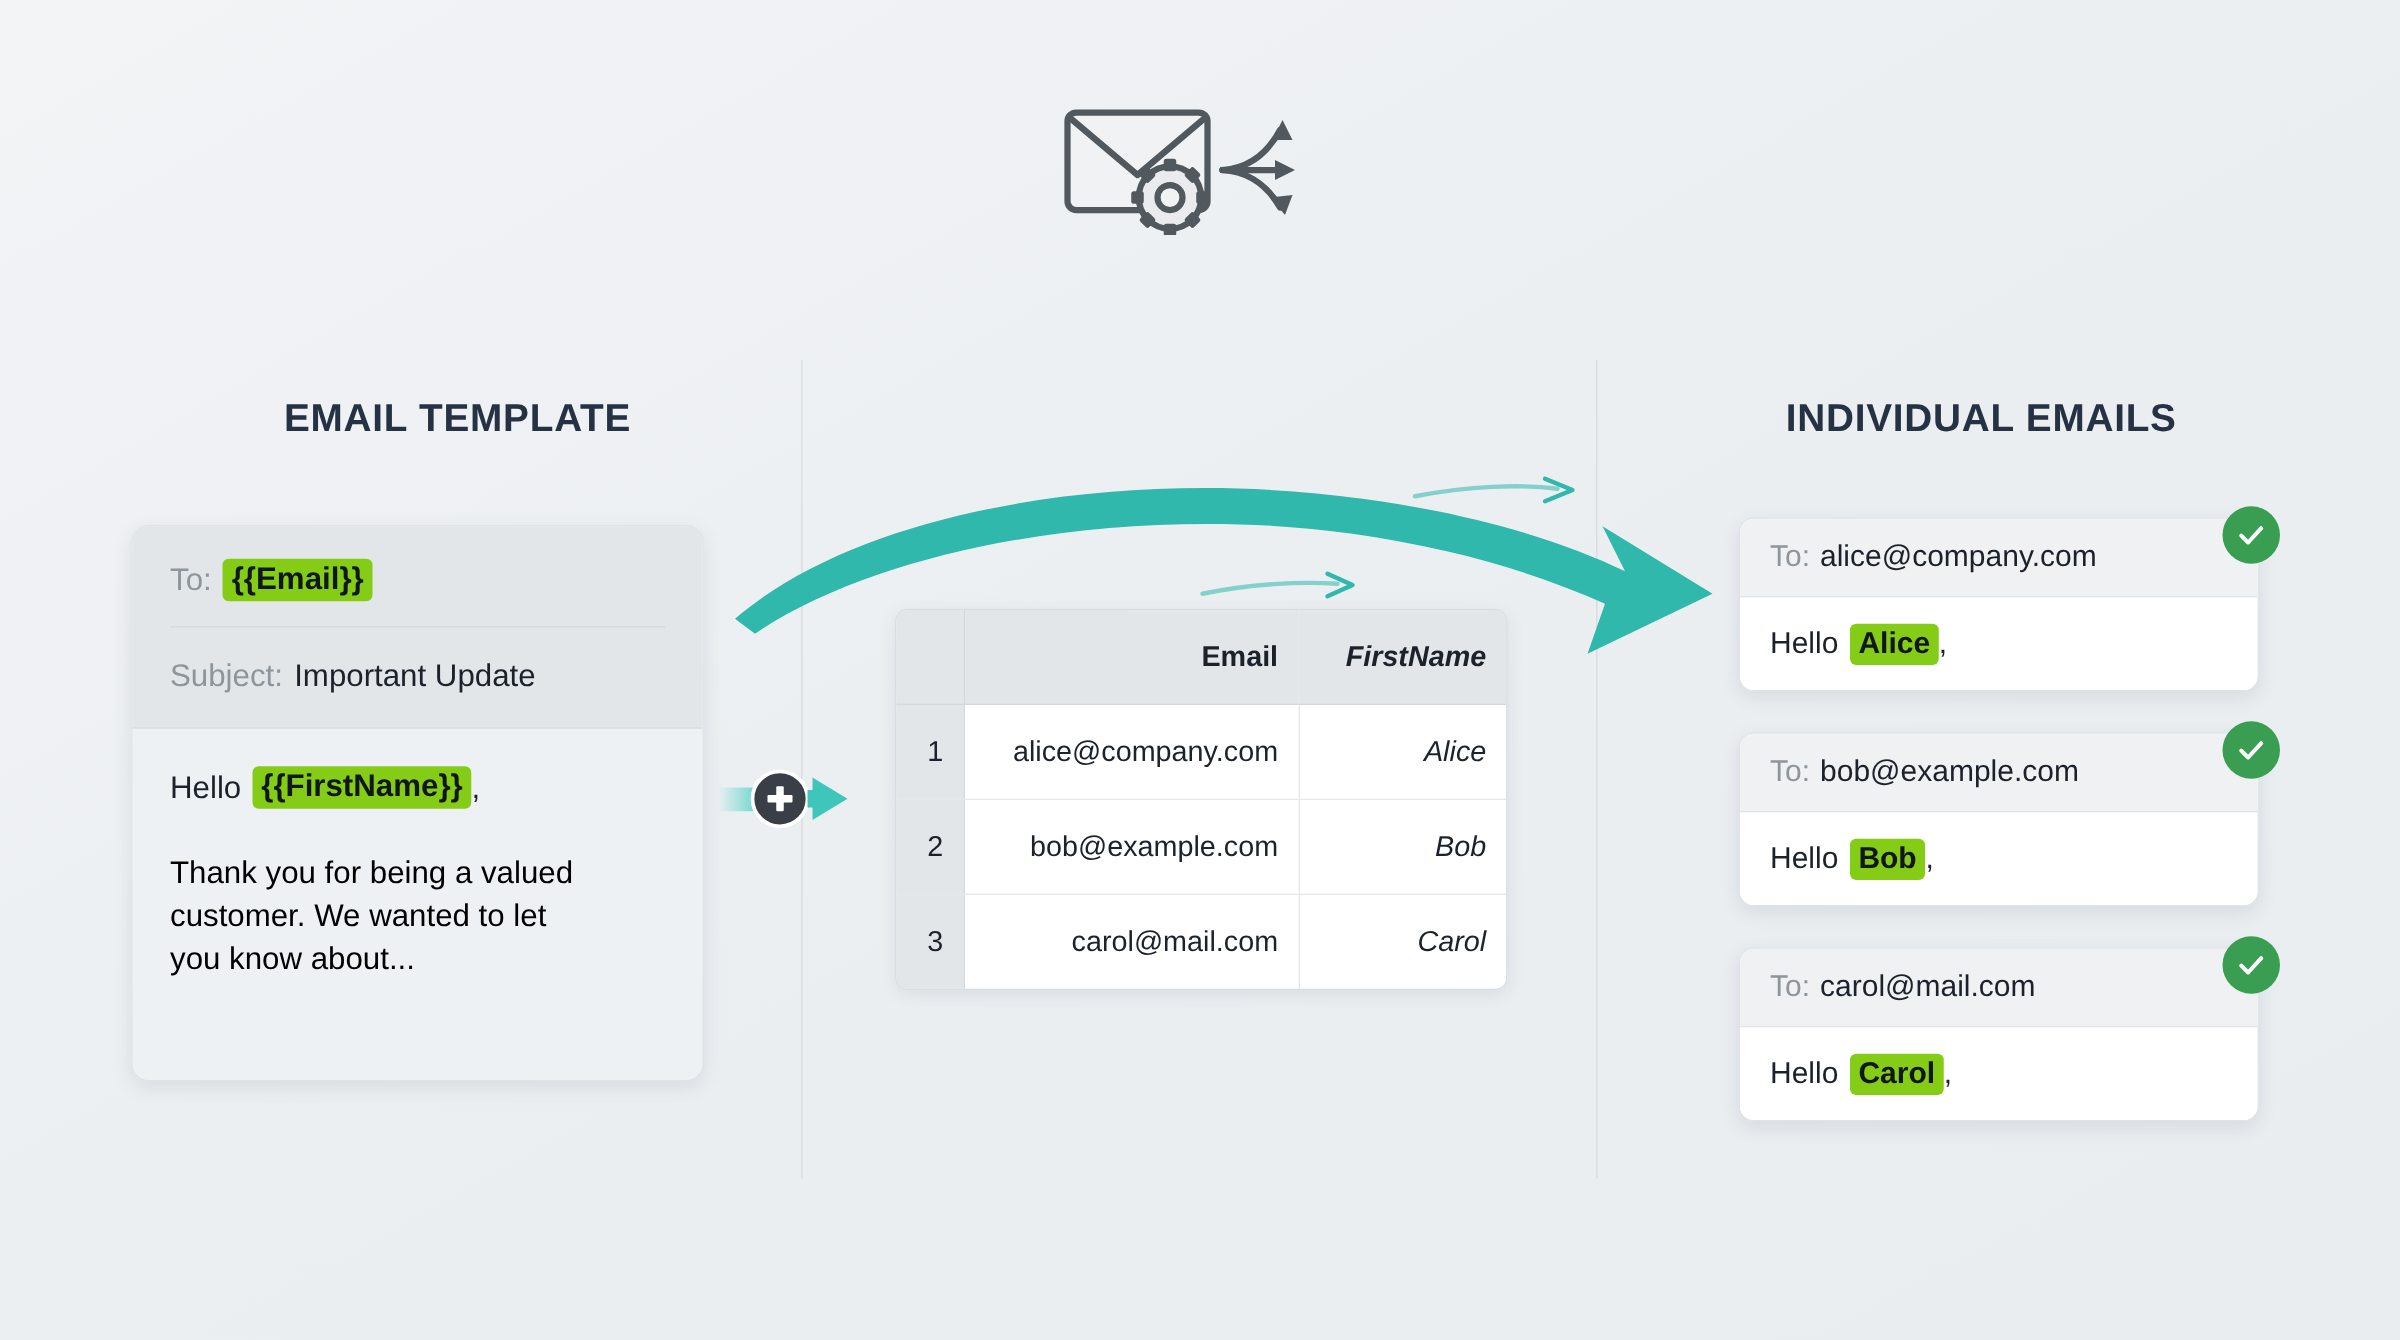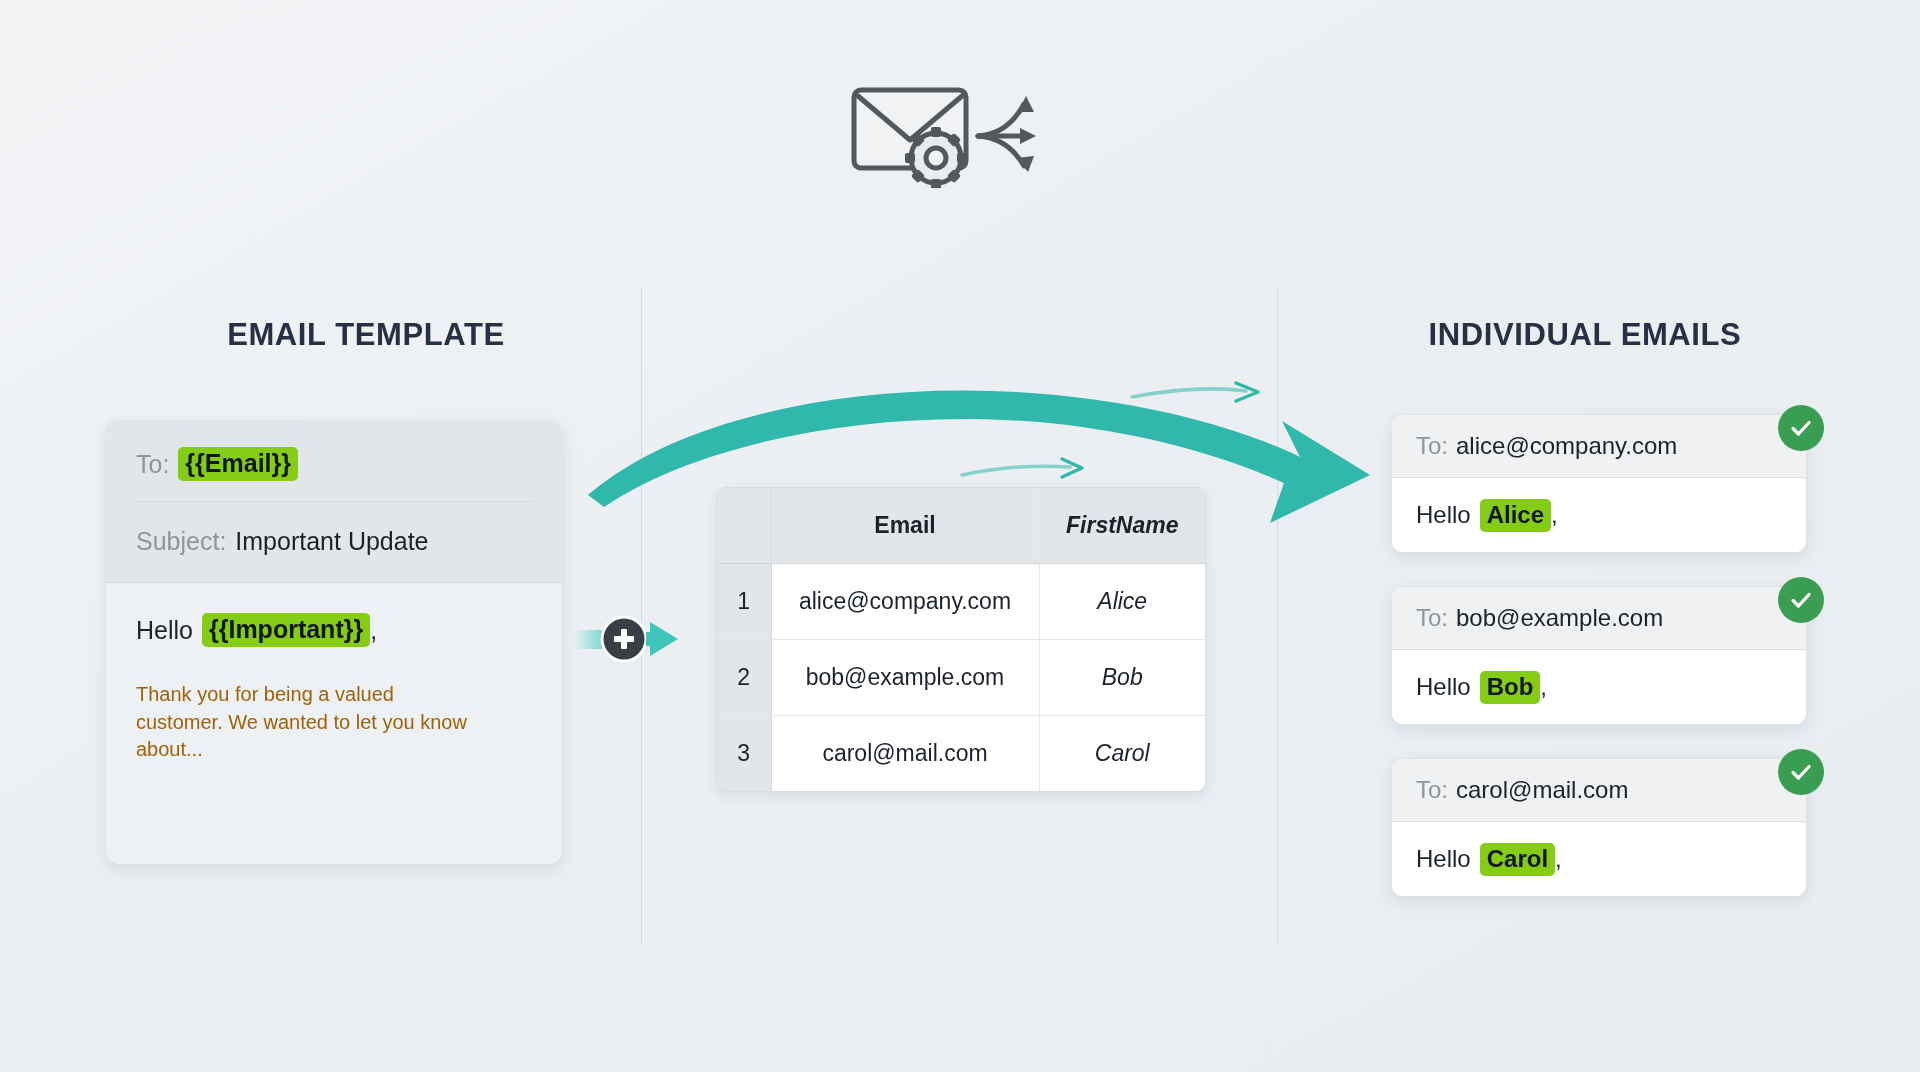--- a/index.html
+++ b/index.html
@@ -87,23 +87,23 @@
     padding: 30px 30px 0 30px;
   }
   #tpl-greeting {
     display: flex;
     align-items: center;
     font-size: 25px;
     color: #1c222b;
     margin-bottom: 34px;
   }
   #tpl-paragraph {
-    font-size: 20px;
+    font-size: 25px;
     line-height: 1.38;
-    color: #a16207;
+    color: #000000;
     width: 345px;
   }
 
   .token {
     background: #84cc16;
     color: #10161c;
     font-weight: bold;
     border-radius: 5px;
     padding: 2px 7px 3px 7px;
     display: inline-block;
@@ -129,21 +129,21 @@
     border: 1px solid #d8dde1;
     box-shadow: 0 4px 14px rgba(40,55,75,0.09);
     font-size: 23px;
   }
   #recipient-table table {
     border-collapse: collapse;
     width: 100%;
     table-layout: fixed;
   }
   #recipient-table th, #recipient-table td {
-    text-align: center;
+    text-align: right;
     padding: 0 16px;
     height: 75px;
     vertical-align: middle;
     color: #1c222b;
     overflow: hidden;
     white-space: nowrap;
   }
   #recipient-table thead th {
     background: #e3e6e9;
     font-weight: bold;
@@ -270,21 +270,21 @@
       </div>
       <div class="tpl-row" id="tpl-subject-row">
         <span class="tpl-label">Subject:</span>
         <span>Important Update</span>
       </div>
     </div>
     <div id="template-body">
       <div id="tpl-greeting">
         <span>Hello</span>
         <span style="width:9px"></span>
-        <span class="token">{{Important}}</span>
+        <span class="token">{{FirstName}}</span>
         <span>,</span>
       </div>
       <div id="tpl-paragraph">Thank you for being a valued customer. We wanted to let you know about...</div>
     </div>
   </div>
 
   <div id="merge-node">
     <svg width="130" height="62" viewBox="0 0 130 62">
       <defs>
         <linearGradient id="tailFade" x1="0" y1="0" x2="1" y2="0">

